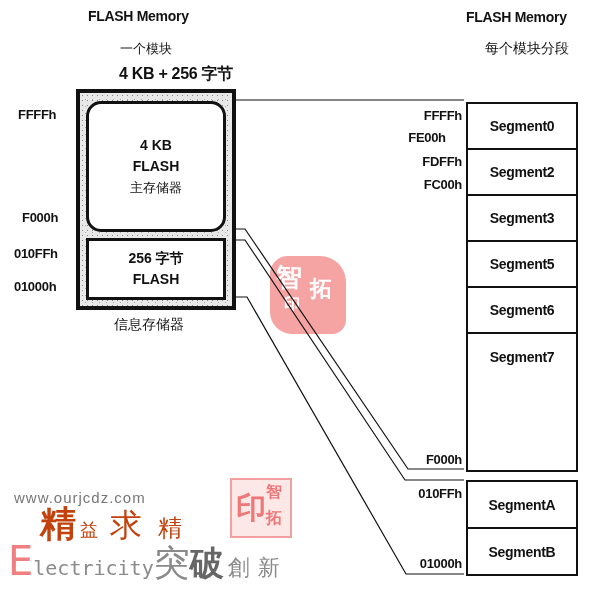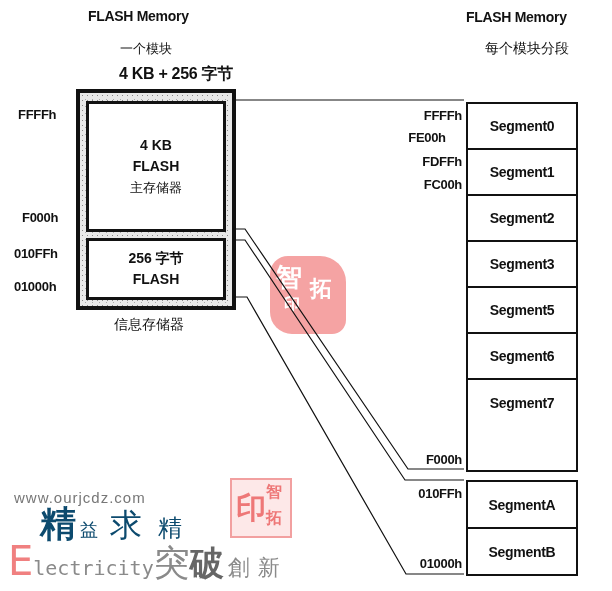--- a/index.html
+++ b/index.html
@@ -23,40 +23,40 @@
   .inner .cn { font-weight:normal; font-family:"DejaVu Serif", serif; font-size:13px; }
   .segcol { left:466px; width:112px; border:2px solid #111; box-sizing:border-box; }
   .seg { height:46px; box-sizing:border-box; border-bottom:2px solid #111;
          display:flex; align-items:center; justify-content:center;
          font-weight:bold; font-size:14px; letter-spacing:-0.3px; }
   .seg:last-child { border-bottom:none; }
   .stamp { left:270px; top:256px; width:76px; height:78px; background:#f5a3a3;
            border-radius:18px 26px 14px 22px; color:#fff; font-family:"DejaVu Serif", serif; font-weight:bold; }
   .stamp span { position:absolute; }
   .wm-url { left:14px; top:489px; font-family:Liberation Sans, sans-serif; font-size:15px; color:#777; letter-spacing:1px; }
-  .wm-line1 { left:40px; top:500px; color:#0c4a6e; font-family:"DejaVu Serif", serif; }
+  .wm-line1 { left:40px; top:500px; color:#c2410c; font-family:"DejaVu Serif", serif; }
   .wm-line2 { left:8px; top:538px; color:#8a8a8a; font-family:"DejaVu Serif", serif; }
   .wm-seal { left:230px; top:478px; width:58px; height:56px; border:2px solid #f2a0a0; background:#fde8e8; color:#ee7777;
              font-family:"DejaVu Serif", serif; }
   .wm-seal span { position:absolute; font-weight:bold; }
 </style>
 </head>
 <body>
 
 <div class="abs title" style="left:88px;top:8px;">FLASH Memory</div>
 <div class="abs sub" style="left:120px;top:40px;">一个模块</div>
 <div class="abs lbl" style="left:119px;top:64px;font-size:16px;">4 KB + 256 字节</div>
 
 <div class="abs lbl" style="left:18px;top:107px;">FFFFh</div>
 <div class="abs lbl" style="left:22px;top:210px;">F000h</div>
 <div class="abs lbl" style="left:14px;top:246px;">010FFh</div>
 <div class="abs lbl" style="left:14px;top:279px;">01000h</div>
 
 <div class="abs outer">
-  <div class="inner" style="left:6px;top:8px;width:140px;height:131px;">
+  <div class="inner" style="left:6px;top:8px;width:140px;height:131px;border-radius:15px;">
     <span>4 KB</span>
     <span>FLASH</span>
     <span class="cn">主存储器</span>
   </div>
   <div class="inner" style="left:6px;top:145px;width:140px;height:62px;">
     <span>256 字节</span>
     <span>FLASH</span>
   </div>
 </div>
 <div class="abs sub" style="left:114px;top:316px;font-size:14px;">信息存储器</div>
@@ -80,21 +80,20 @@
 <div class="abs rlbl" style="left:392px;top:108px;">FFFFh</div>
 <div class="abs rlbl" style="left:392px;top:130px;text-align:center;">FE00h</div>
 <div class="abs rlbl" style="left:392px;top:154px;">FDFFh</div>
 <div class="abs rlbl" style="left:392px;top:177px;">FC00h</div>
 <div class="abs rlbl" style="left:392px;top:452px;">F000h</div>
 <div class="abs rlbl" style="left:392px;top:486px;">010FFh</div>
 <div class="abs rlbl" style="left:392px;top:556px;">01000h</div>
 
 <div class="abs segcol" style="top:102px;height:370px;">
   <div class="seg">Segment0</div>
-  <div class="seg">Segment1</div>
   <div class="seg">Segment2</div>
   <div class="seg">Segment3</div>
   <div class="seg">Segment5</div>
   <div class="seg">Segment6</div>
   <div class="seg">Segment7</div>
 </div>
 
 <div class="abs segcol" style="top:480px;height:96px;">
   <div class="seg" style="height:47px;">SegmentA</div>
   <div class="seg" style="height:45px;">SegmentB</div>

